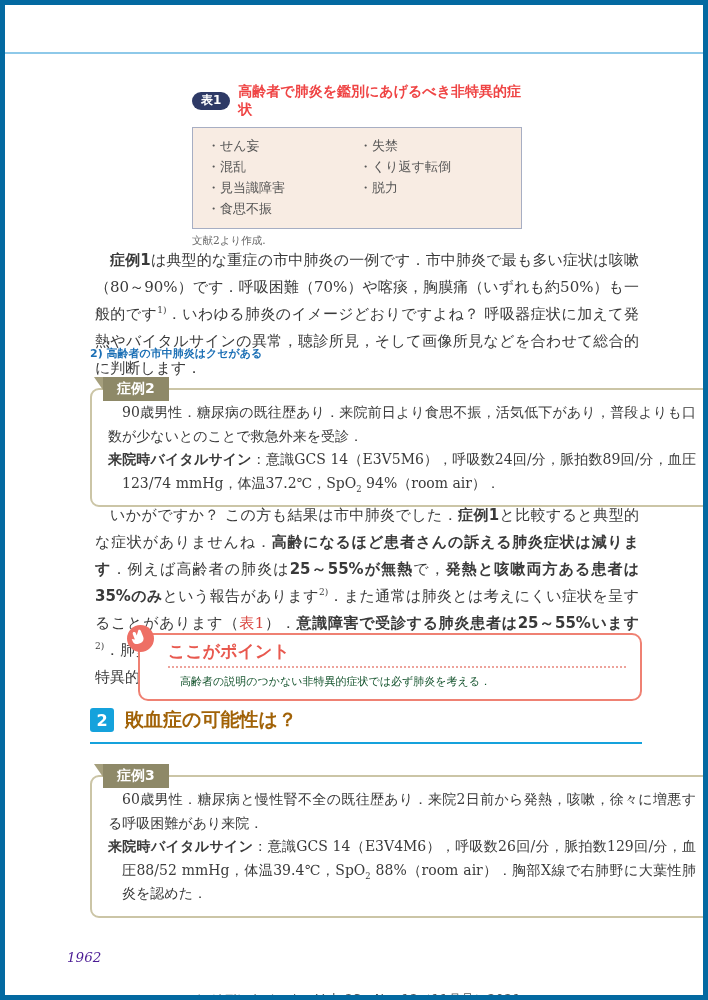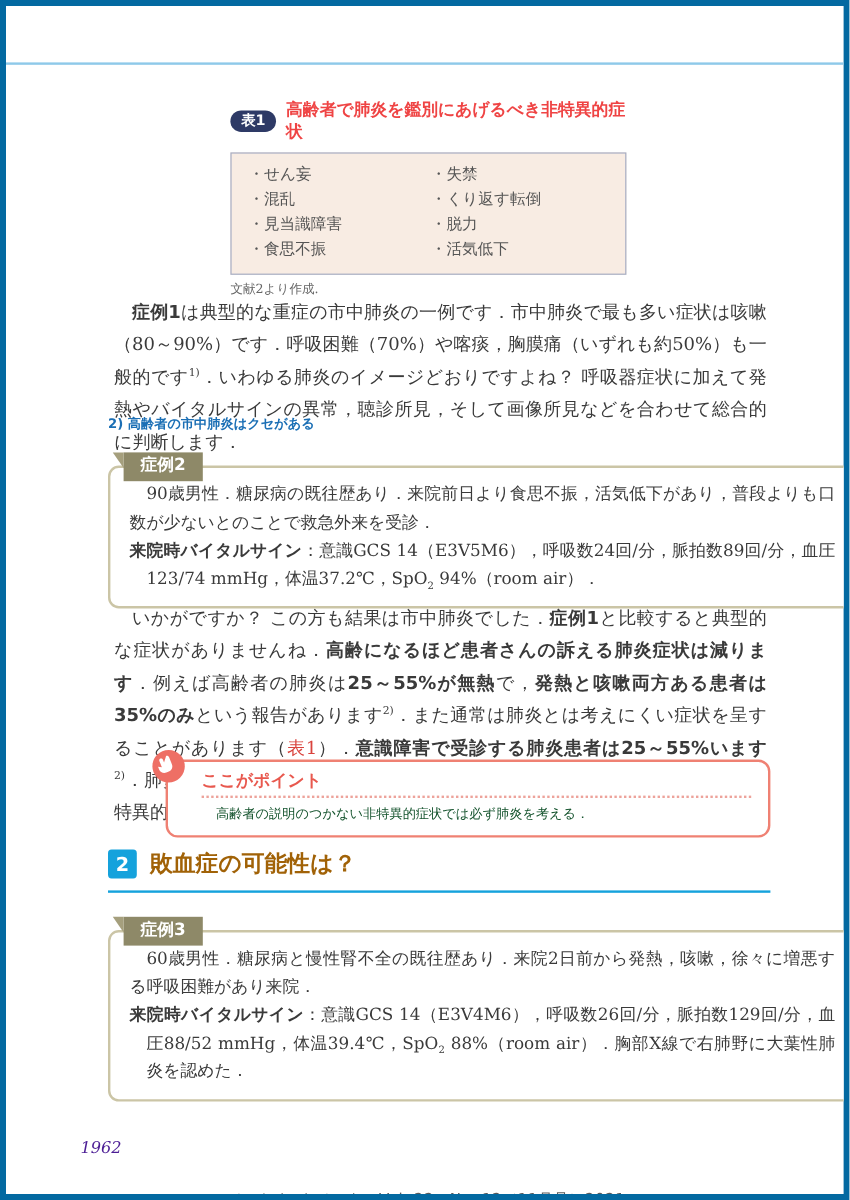--- a/index.html
+++ b/index.html
@@ -78,21 +78,21 @@
   
   .point-box{
     position:absolute;top:628px;left:133px;width:504px;
     border:2px solid #ef8173;border-radius:10px;
     padding:5px 14px 10px 28px;box-sizing:border-box;background:#fff;
   }
   .point-icon{position:absolute;left:-14px;top:-11px;width:29px;height:29px;}
   .point-titlebar{border-bottom:2px dotted #eda39b;padding-bottom:3px;}
   .point-title{
     font-family:Liberation Sans, sans-serif;font-weight:bold;
-    font-size:14px;color:#e8584e;
+    font-size:17px;color:#e8584e;
   }
   .point-text{margin-top:6px;font-size:11px;color:#14532d;padding-left:12px;}
 
   
   .section-heading{
     position:absolute;top:702px;left:85px;width:552px;
     display:flex;align-items:center;gap:11px;
     border-bottom:2px solid #15a2dc;padding-bottom:9px;
   }
   .section-num{
@@ -132,21 +132,20 @@
       <div class="table-col">
         <div class="table-item"><span>・</span><span>せん妄</span></div>
         <div class="table-item"><span>・</span><span>混乱</span></div>
         <div class="table-item"><span>・</span><span>見当識障害</span></div>
         <div class="table-item"><span>・</span><span>食思不振</span></div>
       </div>
       <div class="table-col">
         <div class="table-item"><span>・</span><span>失禁</span></div>
         <div class="table-item"><span>・</span><span>くり返す転倒</span></div>
         <div class="table-item"><span>・</span><span>脱力</span></div>
-        <div class="table-item"><span>・</span><span>活気低下</span></div>
       </div>
     </div>
     <div class="table-caption">文献2より作成.</div>
   </div>
 
   <p class="para para1"><span class="seg-bold">症例1</span><span>は典型的な重症の市中肺炎の一例です．市中肺炎で最も多い症状は咳嗽（80～90%）です．呼吸困難（70%）や喀痰，胸膜痛（いずれも約50%）も一般的です</span><span class="seg-sup">1)</span><span>．いわゆる肺炎のイメージどおりですよね？ 呼吸器症状に加えて発熱やバイタルサインの異常，聴診所見，そして画像所見などを合わせて総合的に判断します．</span></p>
 
   <div class="subheading">2) 高齢者の市中肺炎はクセがある</div>
 
   <div class="case-wrap case2">

